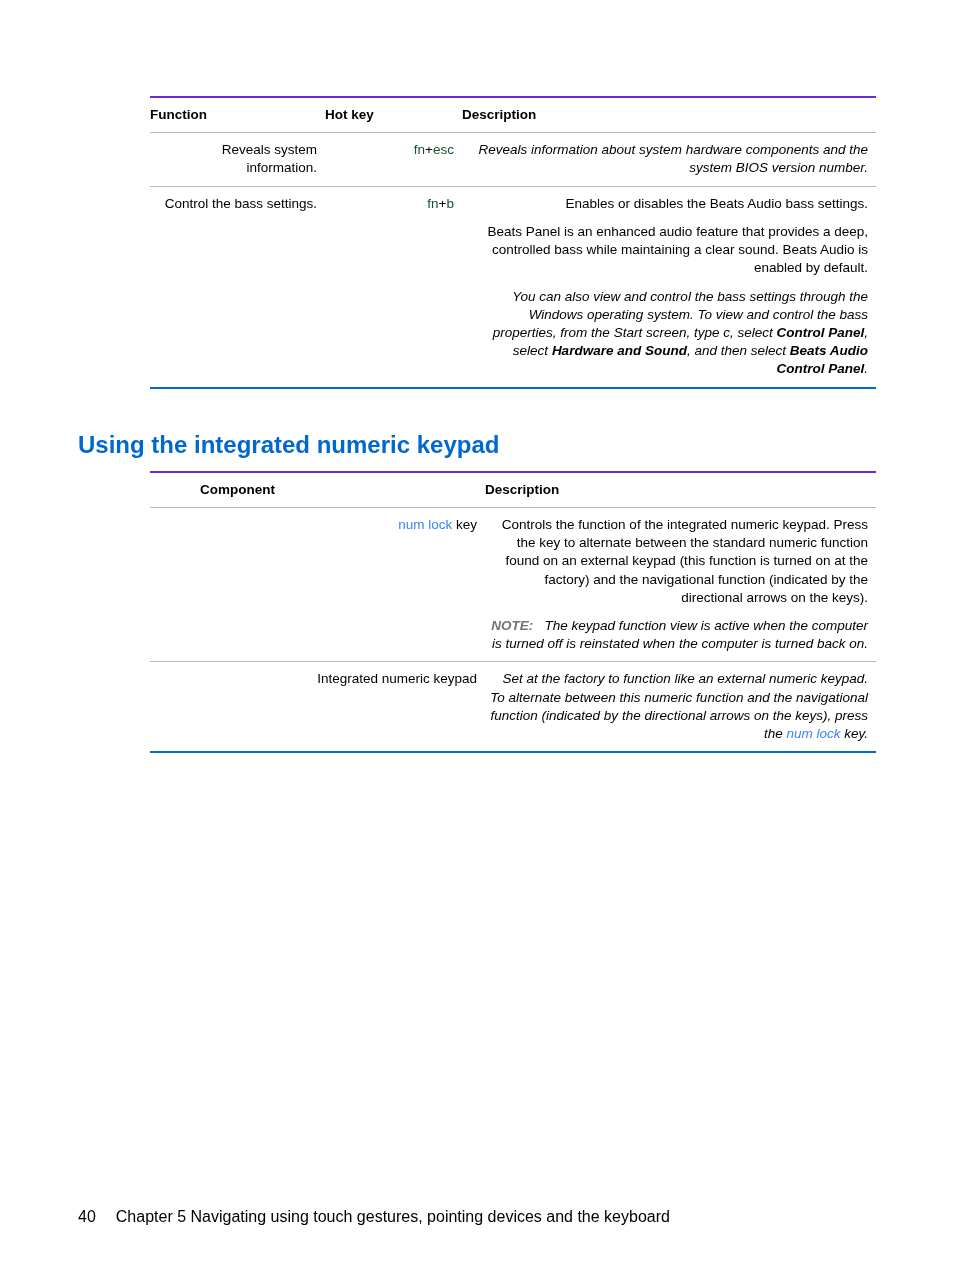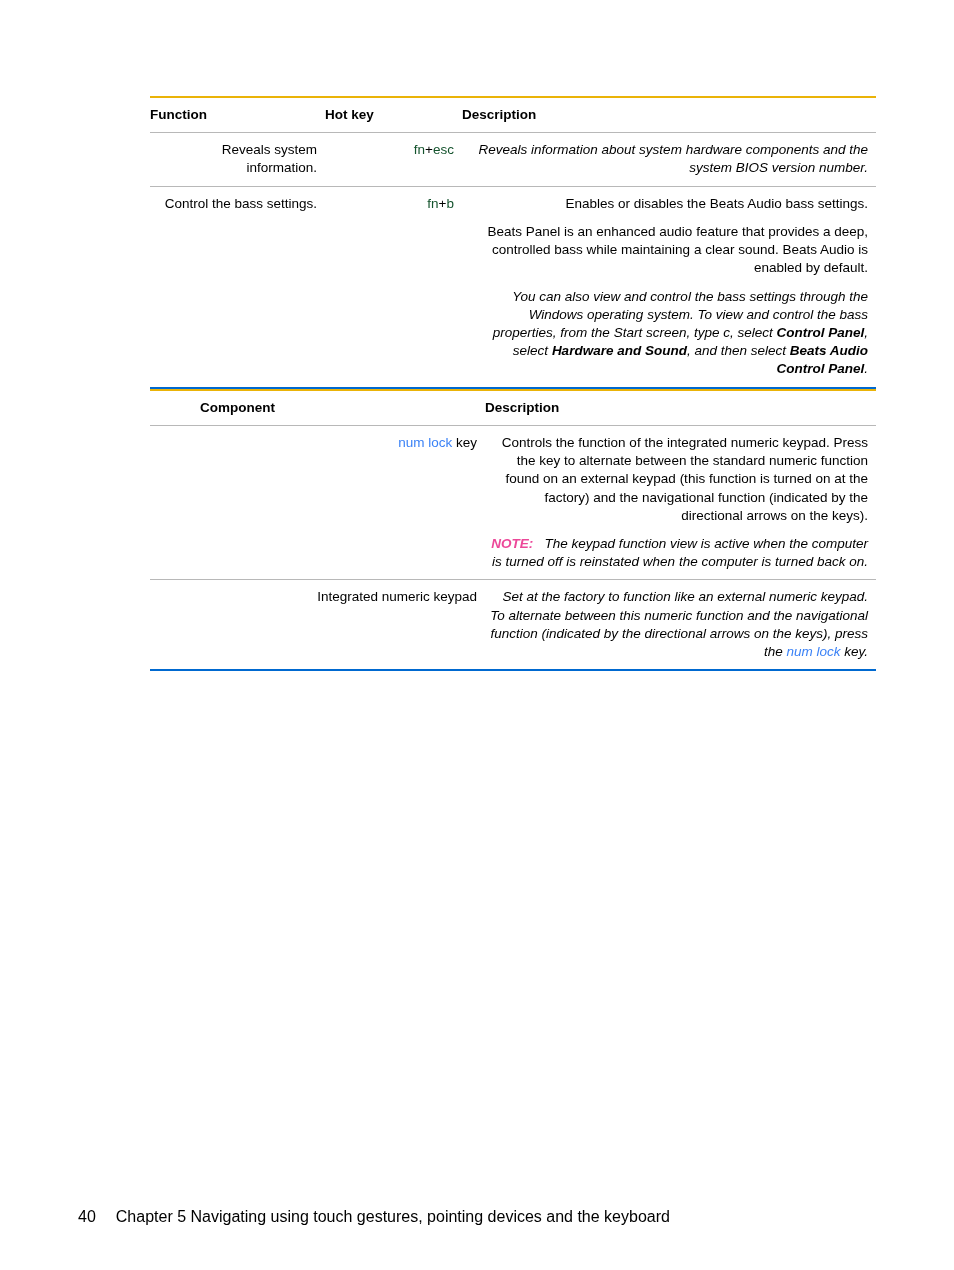--- a/index.html
+++ b/index.html
@@ -19,21 +19,21 @@
   .content-block {
     margin-left: 72px;
   }
   table {
     border-collapse: collapse;
     width: 100%;
     font-size: 13.5px;
     line-height: 1.35;
   }
   .tbl {
-    border-top: 2px solid #eab308;
+    border-top: 2px solid #6d28d9;
     border-bottom: 2px solid #0069d0;
   }
   .tbl th {
     text-align: left;
     font-weight: bold;
     padding: 8px 8px 8px 0;
     border-bottom: 1px solid #b8b8b8;
     vertical-align: top;
   }
   .tbl td {
@@ -66,21 +66,21 @@
     font-weight: bold;
     margin: 42px 0 12px 0;
   }
   .bodytext {
     font-size: 16px;
     line-height: 1.35;
     margin: 0 0 18px 0;
   }
   .note-label {
     font-weight: bold;
-    color: #ec4899;
+    color: #737373;
   }
   .footer {
     position: absolute;
     bottom: 44px;
     left: 78px;
     font-size: 16px;
   }
   .page-num {
     display: inline-block;
     margin-right: 20px;
@@ -126,20 +126,21 @@
             <p>
               <span>You can also view and control the bass settings through the Windows operating system. To view and control the bass properties, from the Start screen, type </span><span>c</span><span>, select </span><span class="bold">Control Panel</span><span>, select </span><span class="bold">Hardware and Sound</span><span>, and then select </span><span class="bold">Beats Audio Control Panel</span><span>.</span>
             </p>
           </td>
         </tr>
       </tbody>
     </table>
 
   </div>
 
+  <h2 class="section">Using the integrated numeric keypad</h2>
 
   <div class="content-block">
 
     <table class="tbl tbl2">
       <colgroup>
         <col class="col-a">
           <col>
       </colgroup>
       <thead>
         <tr>

